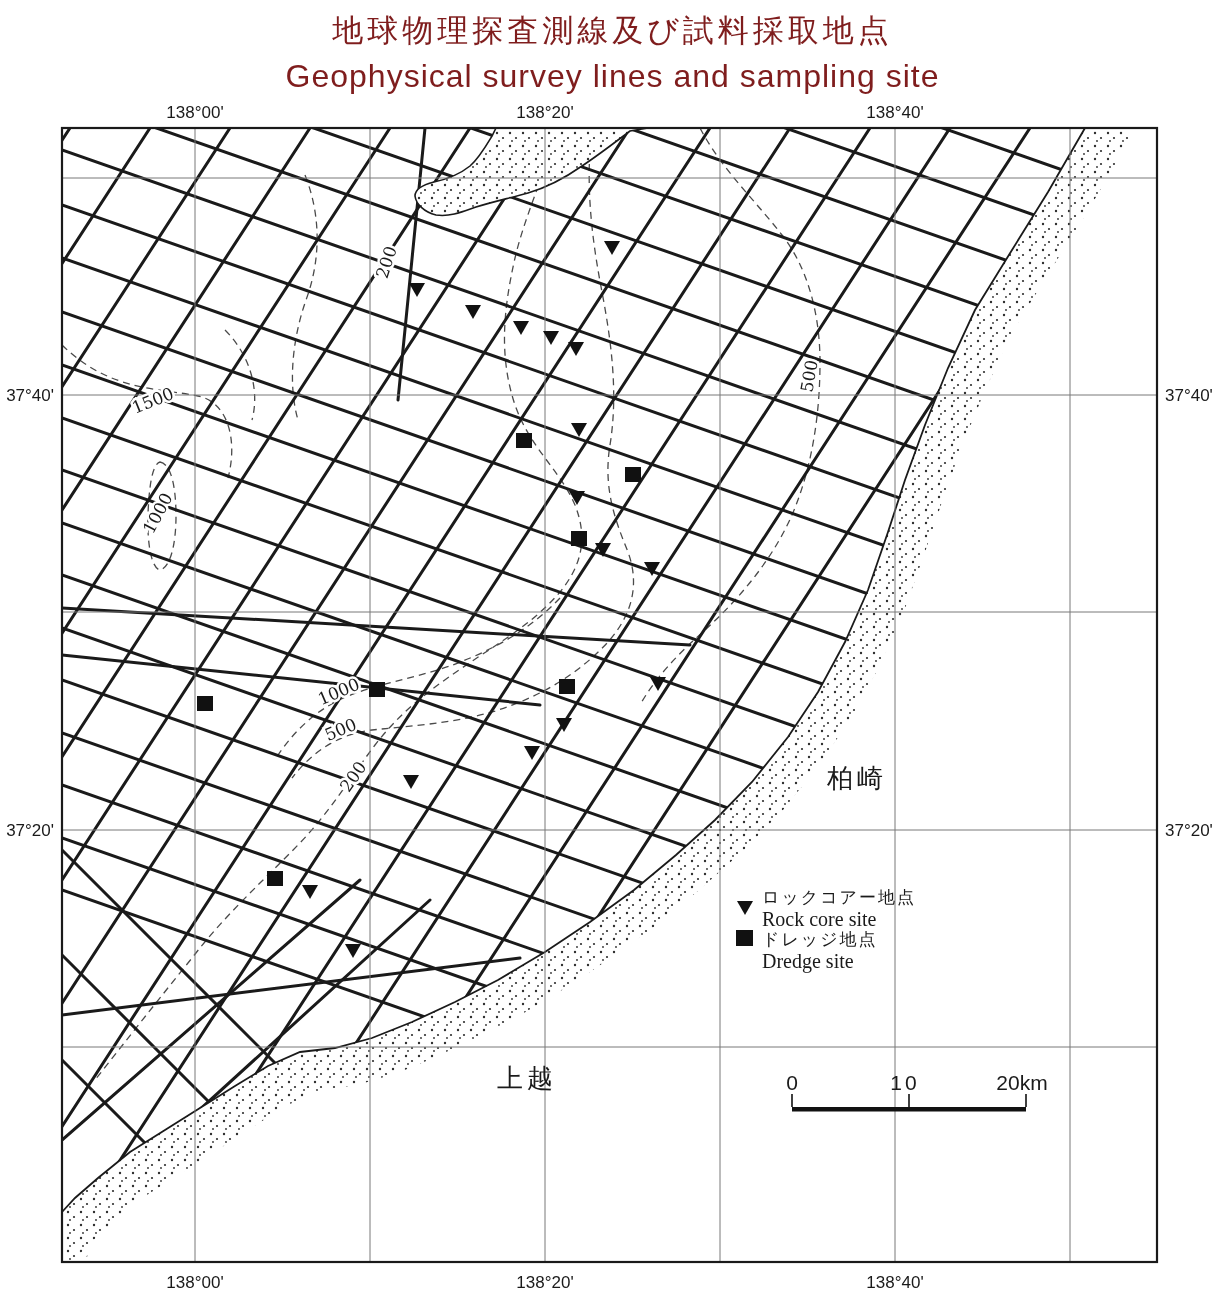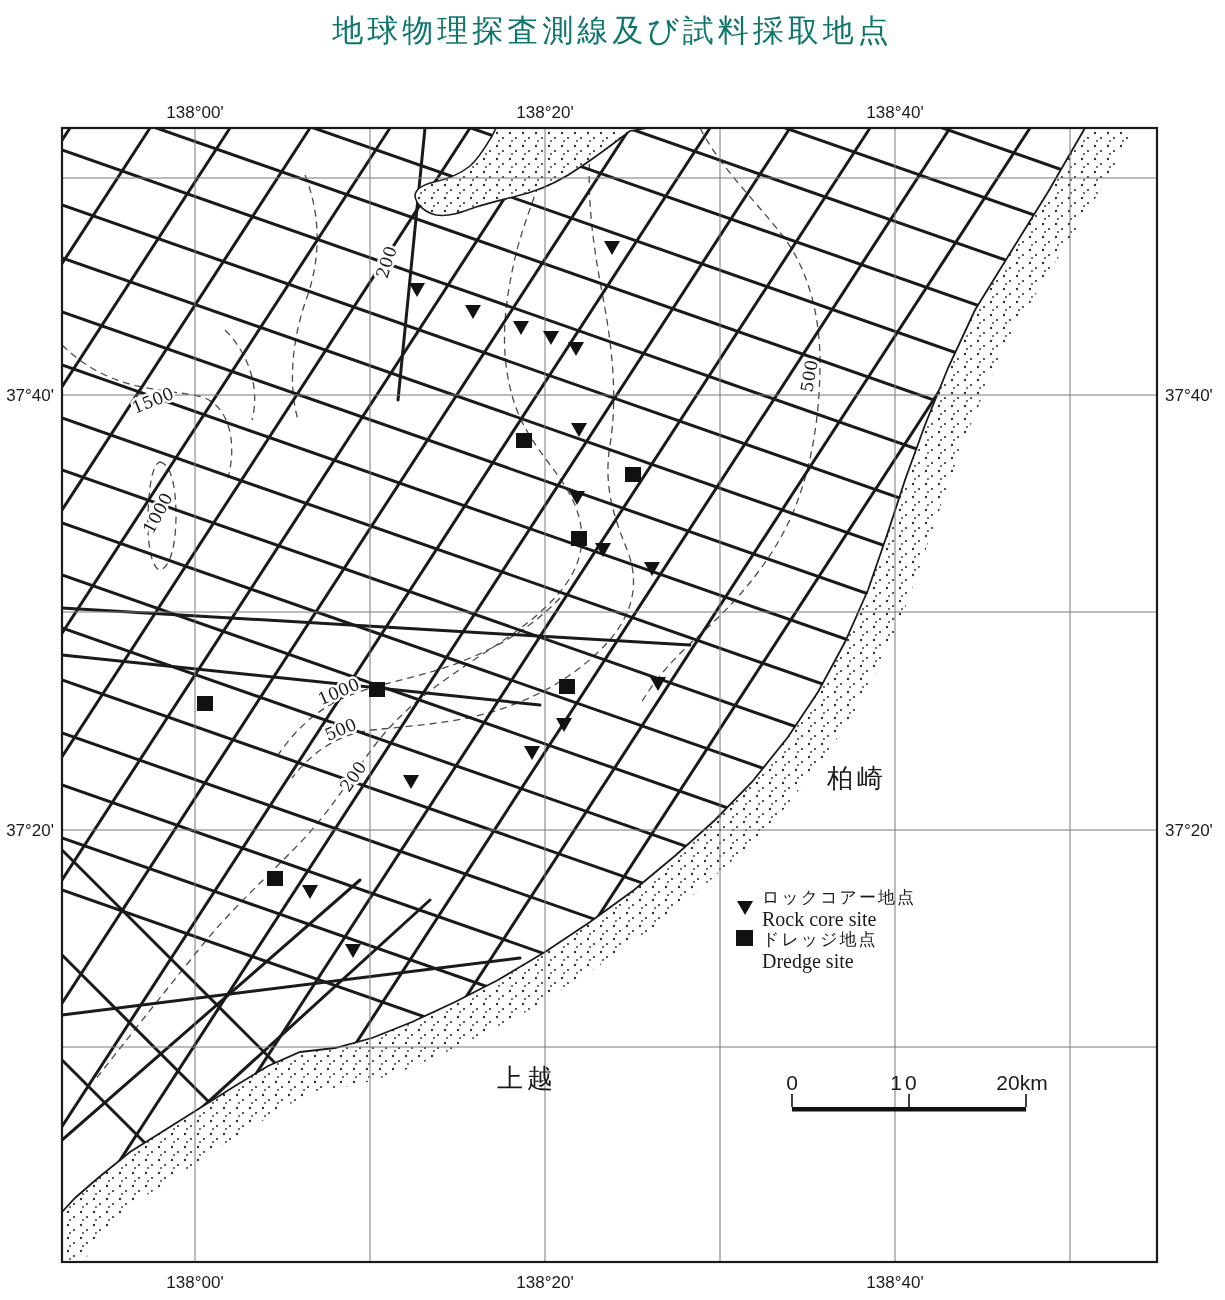--- a/index.html
+++ b/index.html
@@ -1,30 +1,31 @@
 <!DOCTYPE html>
 <html><head>
 <meta charset="utf-8">
 <style>
   html,body{margin:0;padding:0;background:#fff;}
   .page{position:relative;width:1222px;height:1300px;background:#ffffff;overflow:hidden;
-        font-family:"Liberation Sans",sans-serif;color:#0f766e;}
+        font-family:"Liberation Sans",sans-serif;color:#7f1d1d;}
   .titles{position:absolute;top:10px;left:0;width:1225px;text-align:center;}
   .title-ja{font-size:31px;letter-spacing:4px;font-weight:500;
             font-family:"Liberation Sans",sans-serif;}
   .title-en{font-size:32px;margin-top:6px;letter-spacing:1px;
             font-family:"Liberation Sans",sans-serif;}
   svg text{user-select:none;}
 </style>
 </head>
 <body>
 
 <div class="page">
   <div class="titles">
     <div class="title-ja">地球物理探査測線及び試料採取地点</div>
+    <div class="title-en">Geophysical survey lines and sampling site</div>
   </div>
   <svg id="map-svg" width="1225" height="1300" viewBox="0 0 1225 1300">
       <defs>
         <pattern id="stipple" width="13" height="13" patternUnits="userSpaceOnUse">
           <circle cx="3" cy="3" r="1.2" fill="#2e2e2e"></circle>
           <circle cx="9" cy="8" r="1.1" fill="#2e2e2e"></circle>
           <circle cx="5" cy="11" r="0.9" fill="#2e2e2e"></circle>
         </pattern>
         <clipPath id="seaClip">
           <polygon points="62,128 1085,128 1085,128 1048,192 1012,250 975,310 948,368 925,425 905,480 888,532 868,590 845,642 818,692 788,737 752,782 715,820 676,855 634,890 590,922 545,952 498,980 455,1002 412,1022 372,1038 335,1048 300,1052 268,1066 235,1086 200,1108 165,1130 130,1152 98,1178 75,1198 62,1212"></polygon>

